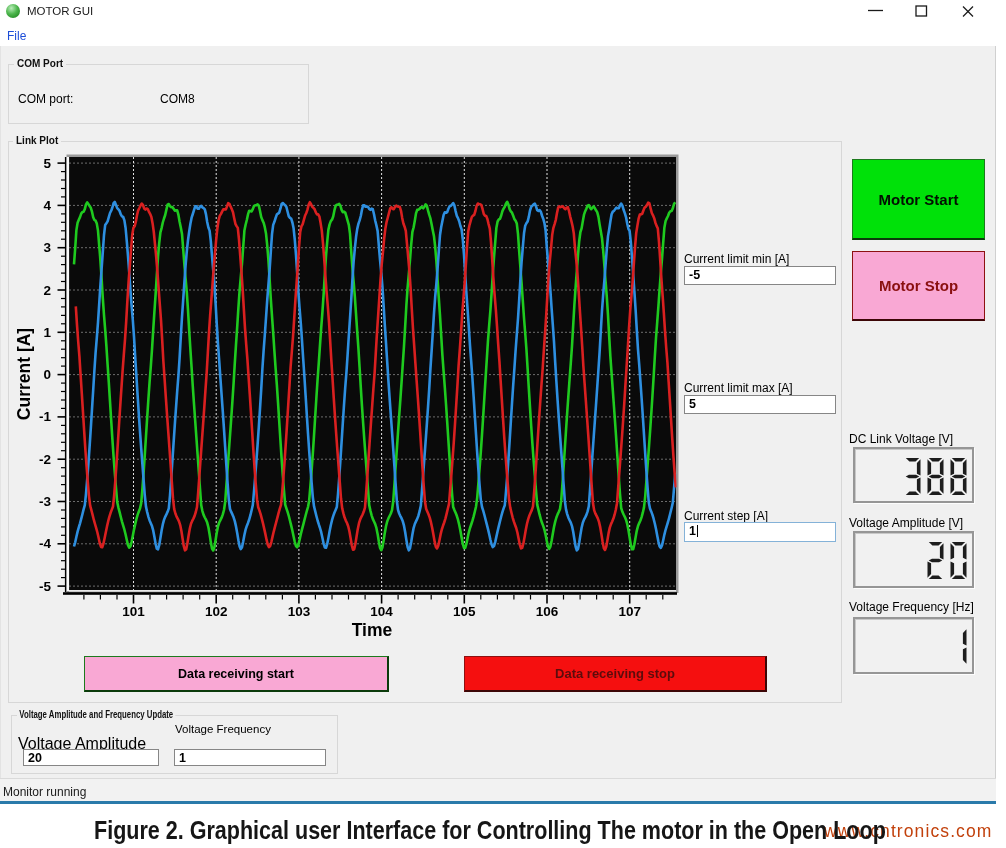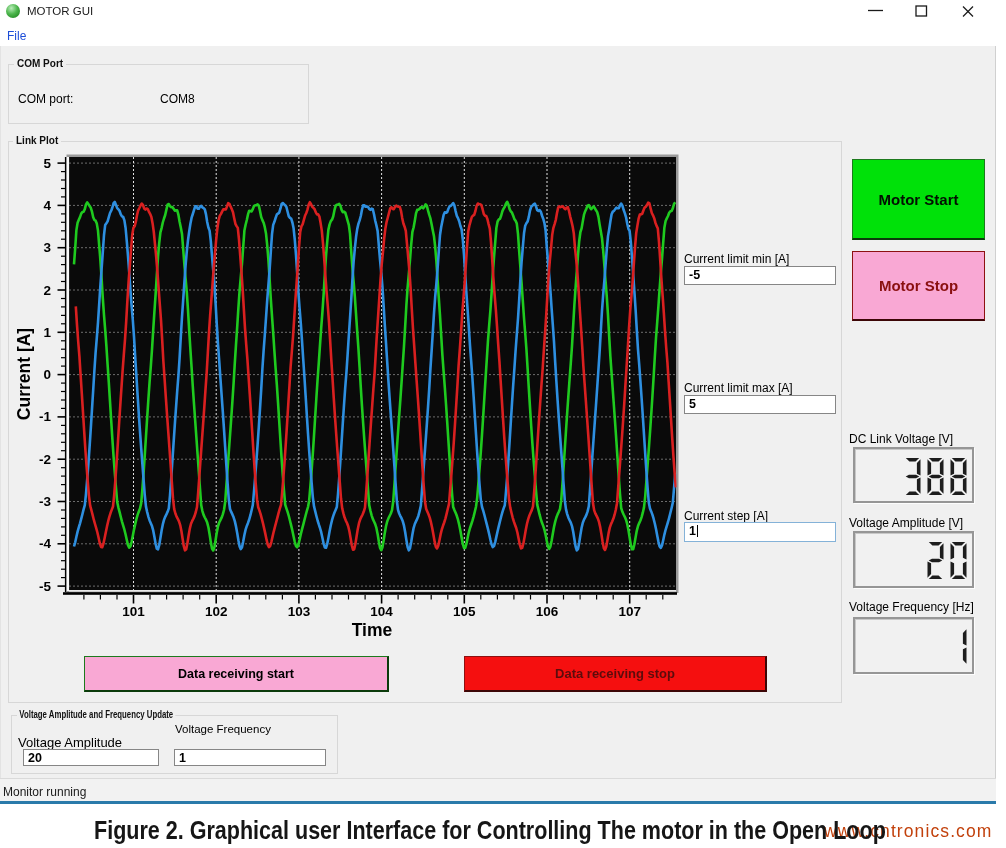--- a/index.html
+++ b/index.html
@@ -221,21 +221,21 @@
     <polygon points="943.5,543.3 943.5,559.6 939.9,557.8 939.9,546.9" fill="#1d1d1d"></polygon>
     <polygon points="928.7,560.5 932.0,558.7 939.0,558.7 942.3,560.5 939.0,562.3 932.0,562.3" fill="#1d1d1d"></polygon>
     <polygon points="927.5,577.7 927.5,561.4 931.1,563.2 931.1,574.1" fill="#1d1d1d"></polygon>
     <polygon points="942.2,579.0 928.8,579.0 932.4,575.4 938.6,575.4" fill="#1d1d1d"></polygon>
     <polygon points="966.5,629.3 966.5,645.6 962.9,643.8 962.9,632.9" fill="#1d1d1d"></polygon>
     <polygon points="966.5,647.4 966.5,663.7 962.9,660.1 962.9,649.2" fill="#1d1d1d"></polygon>
   </svg>
 
 <div class="gbox" style="left:11px;top:715px;width:327px;height:59px"></div>
 <div class="glabel" style="left:17px;top:709px;transform:scaleX(0.78);transform-origin:0 0">Voltage Amplitude and Frequency Update</div>
-<div class="lbl" style="left:18px;top:735px;font-size:13px">Voltage Amplitude</div>
+<div class="lbl" style="left:18px;top:735px;font-size:16px">Voltage Amplitude</div>
 <div class="entry" style="left:23px;top:749px;width:136px;height:17px">20</div>
 <div class="lbl" style="left:175px;top:723px;font-size:11.5px">Voltage Frequency</div>
 <div class="entry" style="left:174px;top:749px;width:152px;height:17px">1</div>
 
 <div class="abs" style="left:0;top:778px;width:996px;height:24px;background:#f2f2f2;border-top:1px solid #dadada"></div>
 <div class="abs" style="left:3px;top:785px;font-size:12px;color:#1a1a1a">Monitor running</div>
 <div class="abs" style="left:984px;top:794px;font-size:8px;color:#b0b0b0">.₊</div>
 <div class="abs" style="left:0;top:801px;width:996px;height:3px;background:#2a7aaa"></div>
 
 <div class="abs" style="left:824px;top:821px;font-size:17.5px;letter-spacing:1.1px;color:#c2410c;z-index:1">www.cntronics.com</div>

